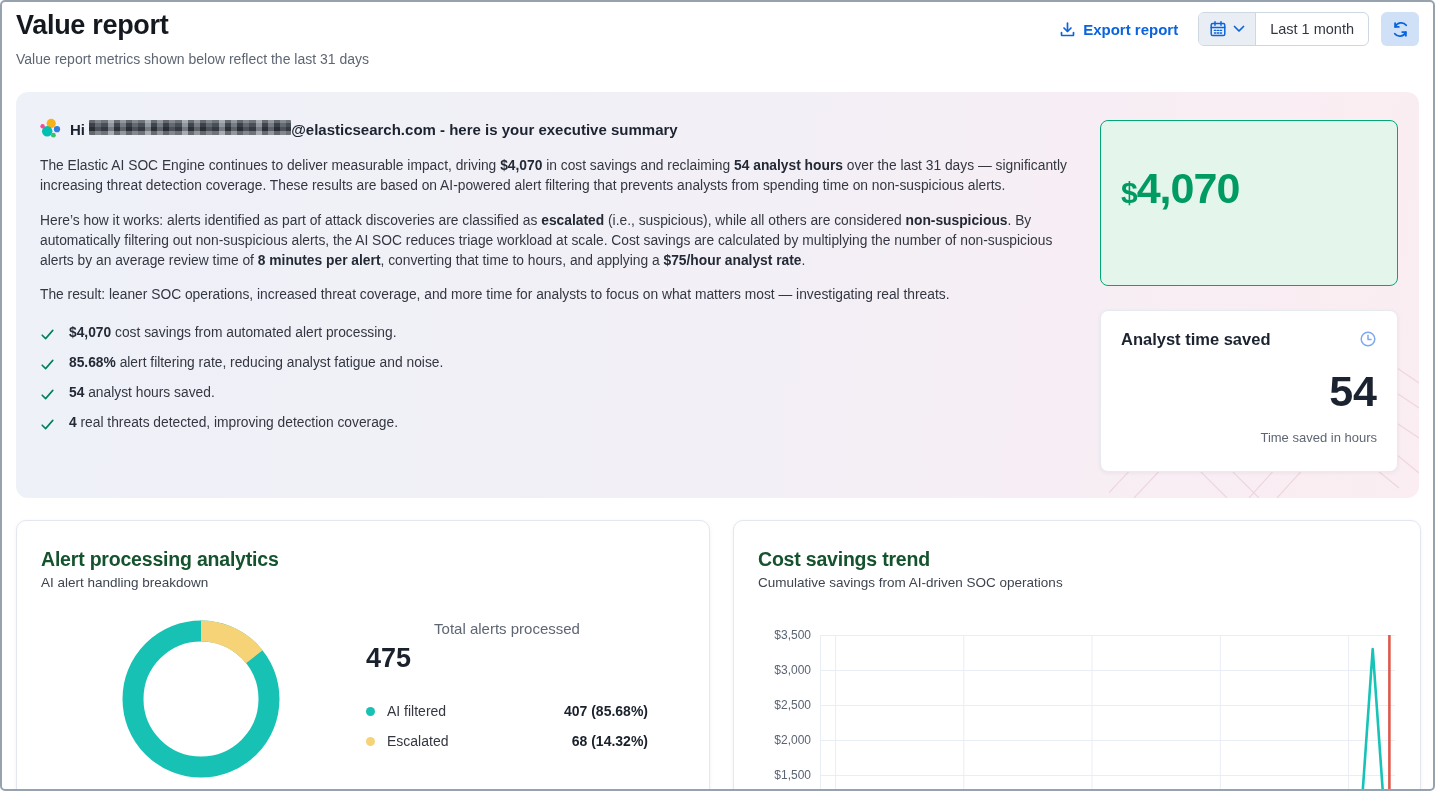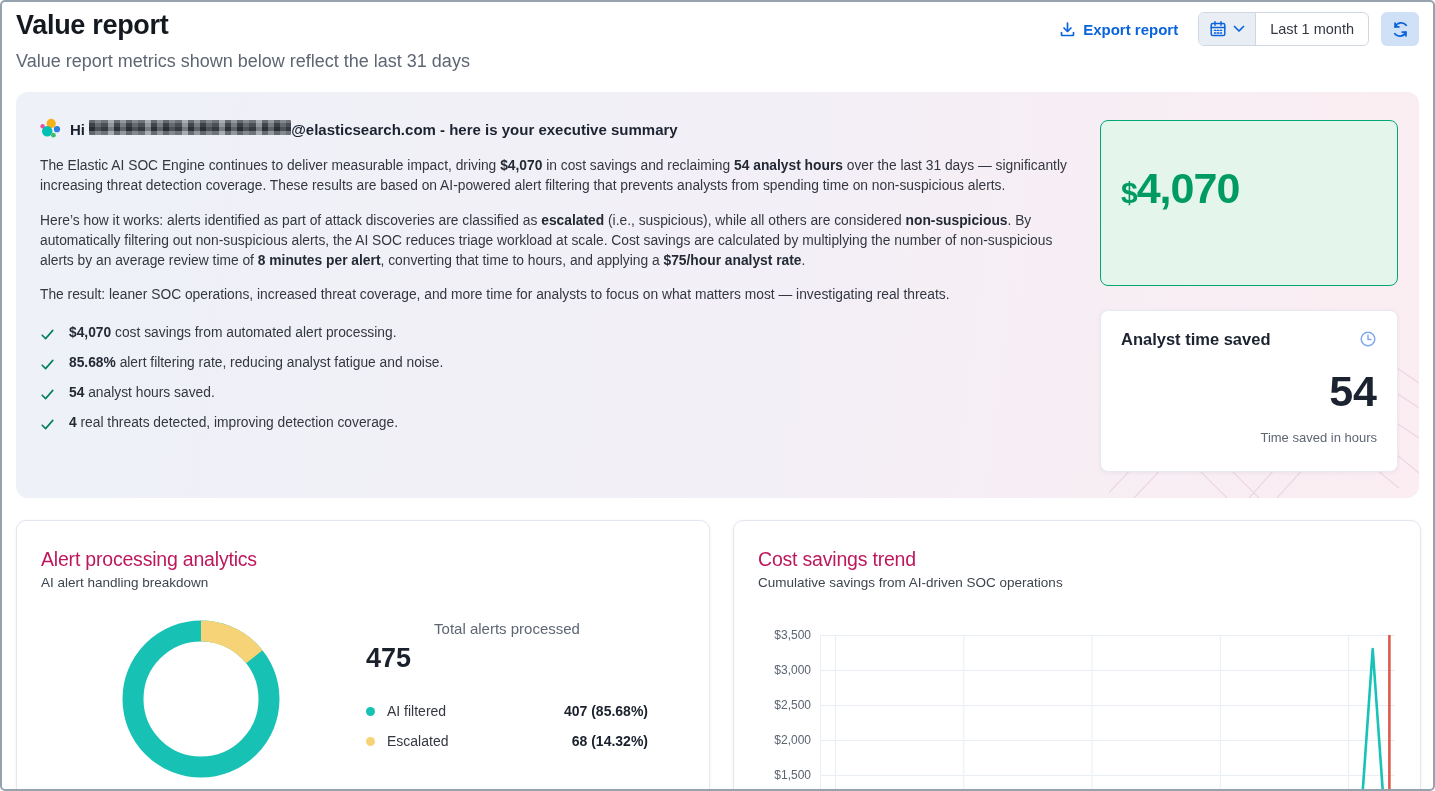--- a/index.html
+++ b/index.html
@@ -7,21 +7,21 @@
   body {
     width:1435px; height:791px; overflow:hidden; position:relative;
     background:#fff; color:#343741;
     font-family:"Liberation Sans", sans-serif;
   }
   .frame { position:absolute; inset:0; border:2px solid #96A3AF; border-radius:5px; pointer-events:none; z-index:60; }
 
   
   .header { position:absolute; left:16px; top:10px; right:16px; height:70px; }
   .page-title { margin:0; font-size:27px; font-weight:700; color:#14181F; letter-spacing:-0.3px; }
-  .page-subtitle { margin-top:10px; font-size:18px; color:#5E6673; }
+  .page-subtitle { margin-top:10px; font-size:14px; color:#5E6673; }
   .header-controls { position:absolute; right:0; top:2px; display:flex; align-items:center; gap:12px; }
   .export-btn { display:flex; align-items:flex-start; gap:7px; background:none; border:none; color:#0B64DD;
     font-size:15px; font-weight:700; font-family:inherit; cursor:pointer; padding:6px 8px; }
   .date-picker { display:flex; height:34px; border:1px solid #CFD7E2; border-radius:6px; overflow:hidden; background:#fff; }
   .dp-left { display:flex; align-items:center; gap:6px; background:#E9EEF5; padding:0 10px; border-right:1px solid #CFD7E2; cursor:pointer; }
   .dp-right { display:flex; align-items:center; padding:0 14px; font-size:14.5px; color:#343741; cursor:pointer; }
   .refresh-btn { width:38px; height:34px; border:none; border-radius:6px; background:#CFE0F7;
     display:flex; align-items:center; justify-content:center; cursor:pointer; }
 
   
@@ -48,21 +48,21 @@
   .cost-value .cur { font-size:30px; }
   .time-value { margin-top:18px; color:#1C2330; font-weight:800; font-size:43px; }
   .time-caption { margin-top:14px; font-size:13px; color:#5E6673; }
   .deco { position:absolute; right:0; bottom:0; z-index:1; opacity:.8; }
 
   
   .panel { position:absolute; top:520px; height:380px; background:#fff; border:1px solid #E2E7F0; border-radius:10px;
     box-shadow:0 1px 4px rgba(30,40,60,.05); padding:26px 24px 0; }
   .panel-left { left:16px; width:694px; }
   .panel-right { left:733px; width:688px; }
-  .panel-title { font-size:19.5px; font-weight:400; color:#be185d; letter-spacing:-0.2px; line-height:24px; }
+  .panel-title { font-size:19.5px; font-weight:700; color:#14532d; letter-spacing:-0.2px; line-height:24px; }
   .panel-subtitle { margin-top:3px; font-size:13.5px; color:#3E4550; line-height:18px; }
 
   .donut-row { margin-top:27px; display:flex; align-items:flex-start; }
   .donut { margin-left:80px; flex:none; }
   .totals { margin-left:85px; width:282px; padding-top:1px; }
   .total-label { font-size:15px; color:#5E6673;text-align:center; }
   .total-value { margin-top:6px; font-size:27px; font-weight:800; color:#1A212C; }
   .legend { margin-top:29px; }
   .legend-row { display:flex; align-items:center; margin-bottom:14px; font-size:14px; }
   .legend-dot { width:9px; height:9px; border-radius:50%; margin-right:12px; flex:none; }

